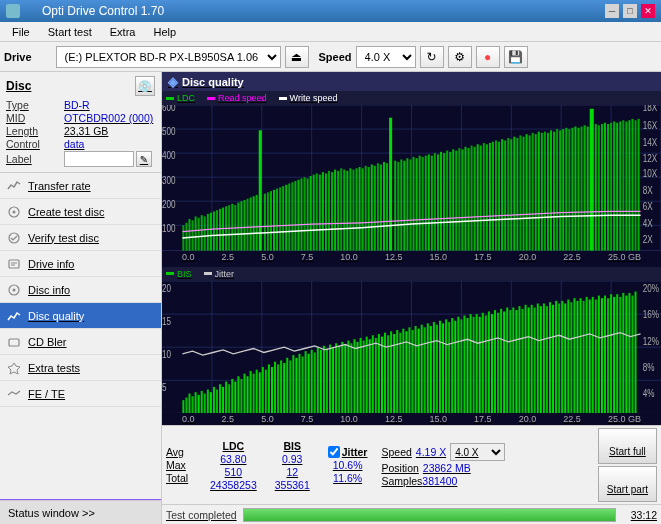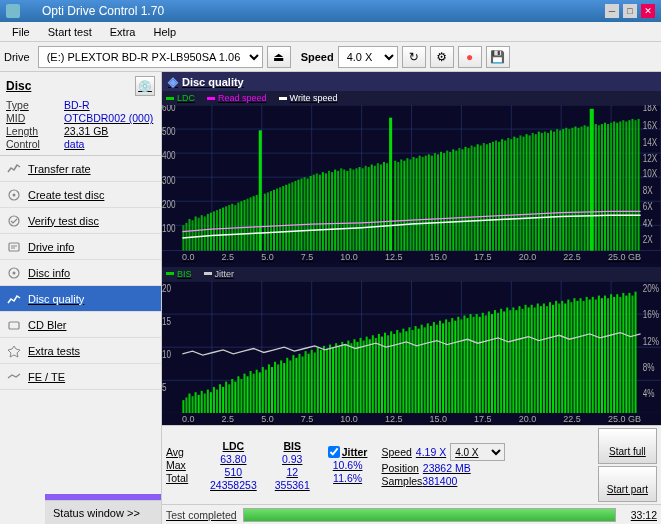--- a/index.html
+++ b/index.html
@@ -54,21 +54,21 @@
     
     .drive-toolbar {
       background: #f0f0f0;
       height: 30px;
       display: flex;
       align-items: center;
       padding: 0 4px;
       border-bottom: 1px solid #ccc;
       gap: 4px;
     }
-    .drive-label { font-size: 11px; font-weight: normal; margin-right: 4px; }
+    .drive-label { font-size: 11px; font-weight: bold; margin-right: 20px; }
     .drive-select {
       height: 22px;
       font-size: 11px;
       padding: 0 4px;
       border: 1px solid #aaa;
       background: white;
       min-width: 220px;
     }
     .toolbar-btn {
       height: 22px; width: 24px;
@@ -149,22 +149,21 @@
     .nav-item.active { background: #316ac5; color: white; }
     .nav-icon {
       width: 16px; height: 16px; display: flex; align-items: center;
       justify-content: center; flex-shrink: 0;
     }
     .nav-icon svg { width: 14px; height: 14px; }
 
     
     .status-section {
       margin-top: auto;
-      border-top: 6px solid #8b5cf6;
-      margin-left: 45px;
+      border-top: 1px solid #8b5cf6;
     }
     .status-btn {
       height: 24px; width: 100%;
       background: #e0e0e0; border: none;
       text-align: left; padding: 0 8px;
       font-size: 11px; cursor: pointer;
       border-top: 1px solid #ccc;
     }
 
     
@@ -306,20 +305,25 @@
         <span class="disc-row-label">MID</span>
         <span class="disc-row-value">OTCBDR002 (000)</span>
       </div>
       <div class="disc-row">
         <span class="disc-row-label">Length</span>
         <span class="disc-row-value black">23,31 GB</span>
       </div>
       <div class="disc-row">
         <span class="disc-row-label">Control</span>
         <span class="disc-row-value">data</span>
+      </div>
+      <div class="disc-row">
+        <span class="disc-row-label">Label</span>
+        <input class="label-input" type="text" style="">
+        <button class="label-btn">✎</button>
       </div>
     </div>
 
     <div class="nav-item">
       <div class="nav-icon">
         <svg viewBox="0 0 14 14" fill="none">
             <polyline points="1,10 4,6 7,8 10,3 13,5" stroke="#888" stroke-width="1.5"></polyline>
           </svg>
       </div>
       <span>Transfer rate</span>

